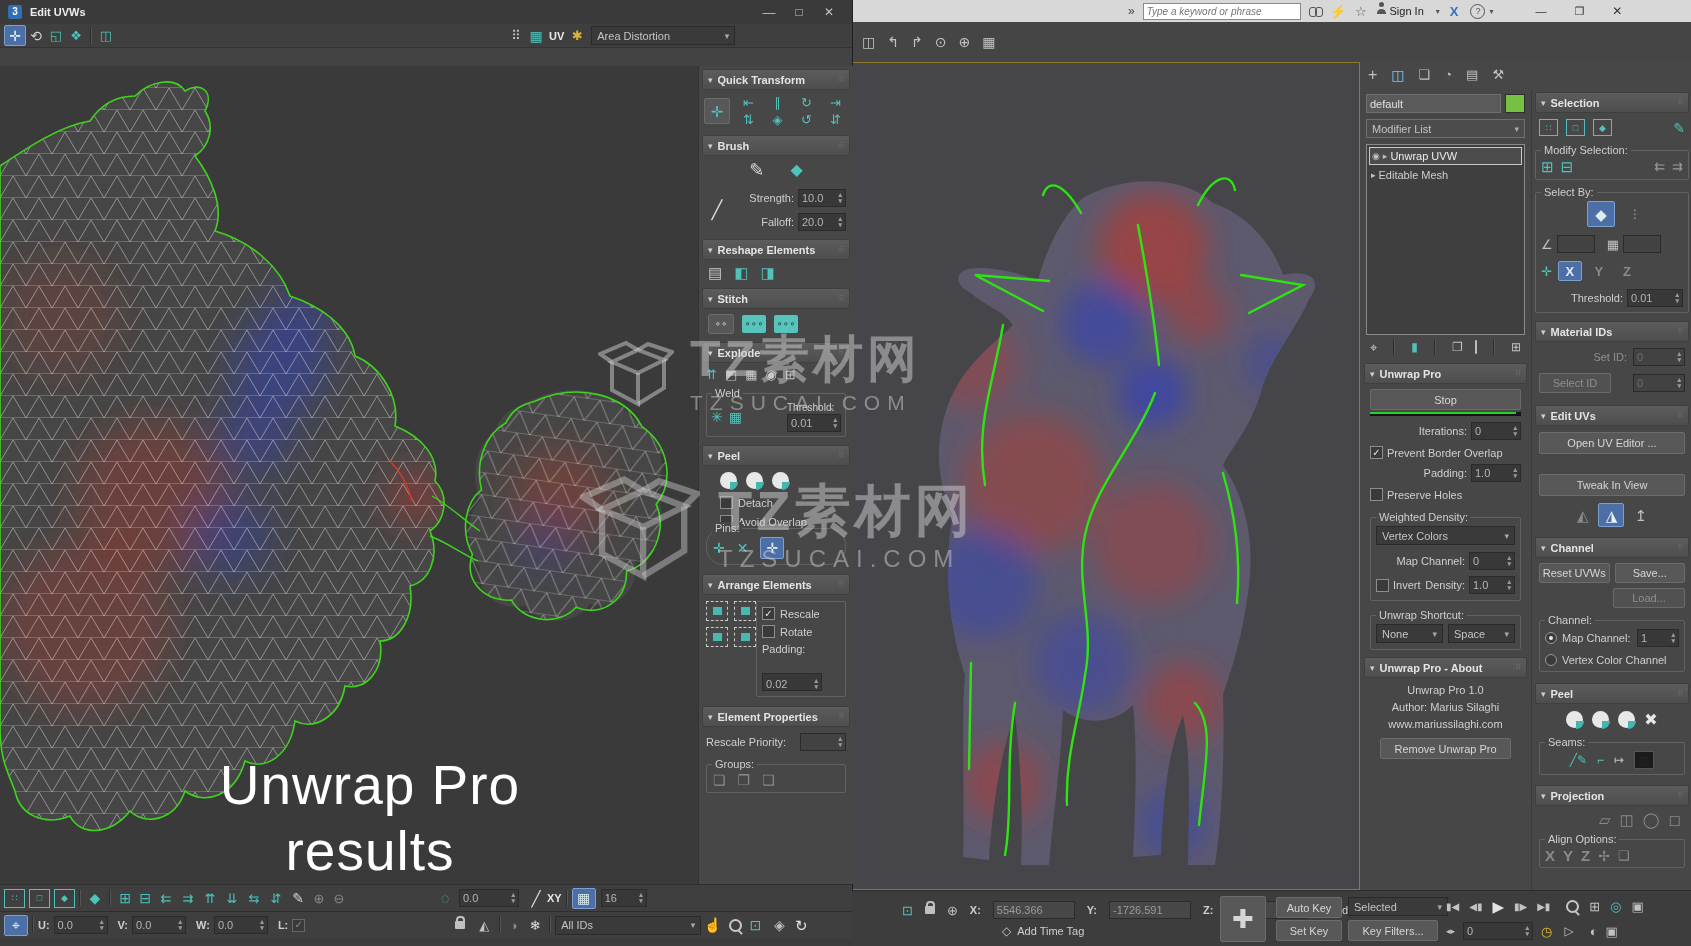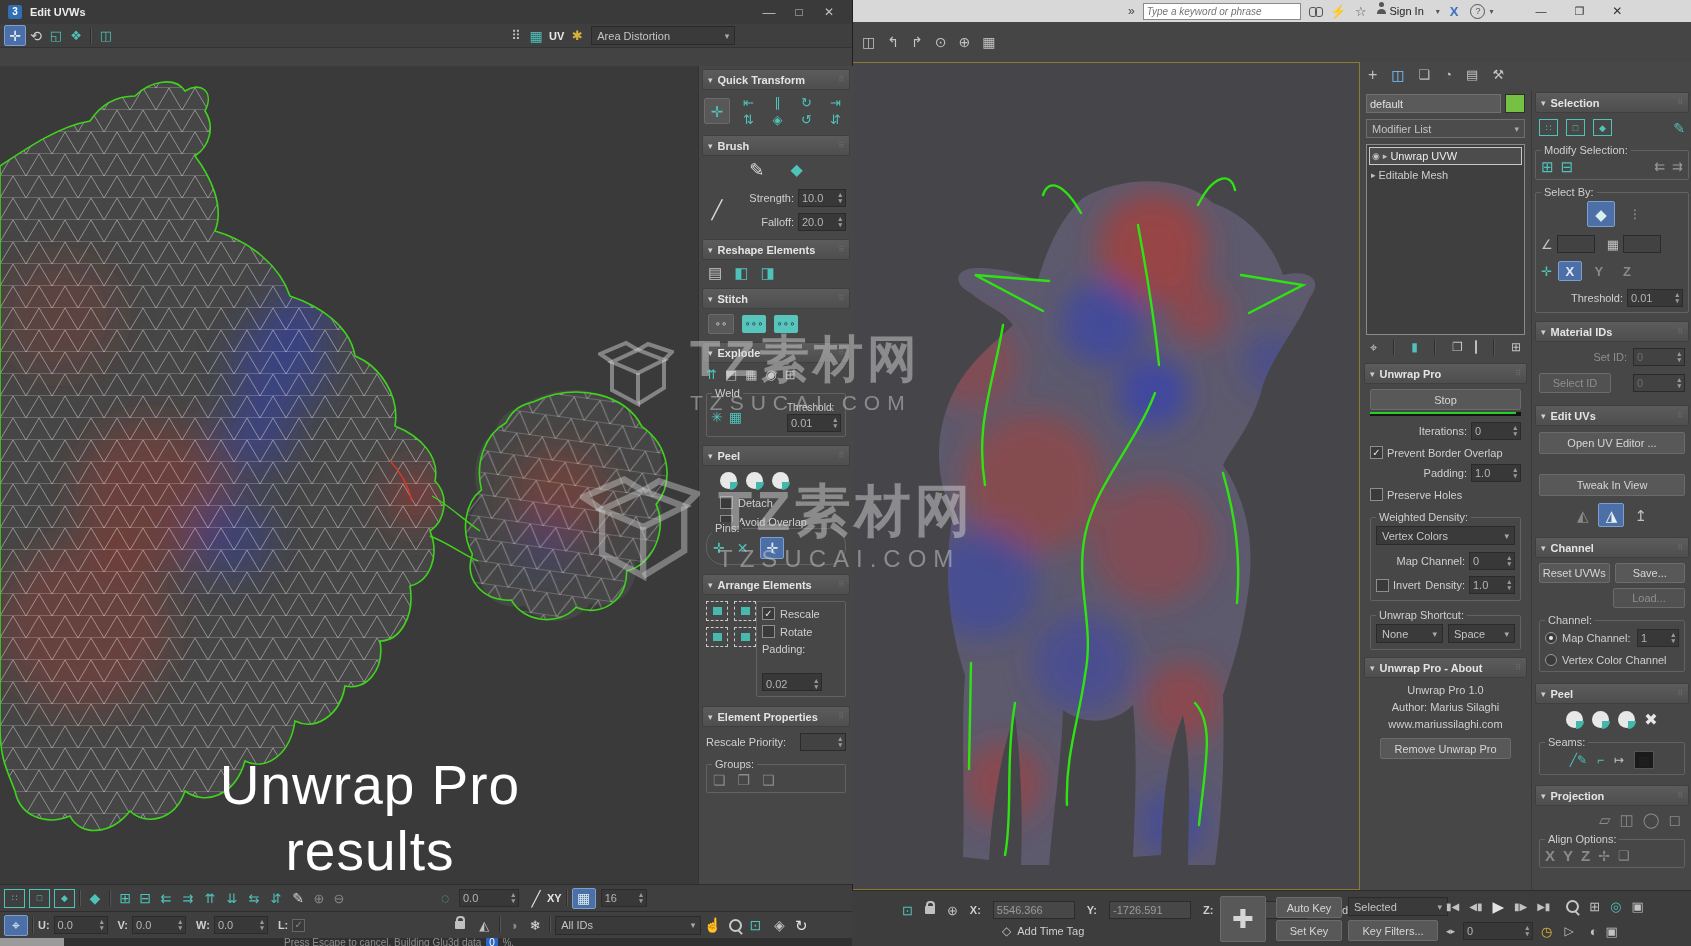--- a/index.html
+++ b/index.html
@@ -508,28 +508,20 @@
           <b class="ud"></b>
         </div>
       <span class="ico" style="font-size:13px;color:#d8b23a;">◷</span>
       <span class="ico gico" style="font-size:12px;margin-left:4px;">▷</span>
       <span class="ico gico" style="font-size:13px;"></span>
       <span class="ico gico" style="font-size:13px;">◐</span>
       <span class="ico gico" style="font-size:13px;">▣</span>
     </div>
   </div>
 
-  <div class="abs r" style="left:0;top:938px;width:852px;height:8px;background:#303030;overflow:hidden;z-index:21;">
-    <div style="width:64px;height:8px;background:#9a9a9a;flex:none;"></div>
-    <span class="dim" style="margin-left:220px;font-size:10px;white-space:nowrap;">
-      <span>Press Escape to cancel. Building Glu3d data</span>
-      <span style="background:#2a64c5;color:#fff;padding:0 3px;margin:0 2px;">0</span>
-      <span>%.</span>
-    </span>
-  </div>
 
   <div class="abs" style="left:0;top:0;width:852px;height:938px;background:#434343;border-right:1px solid #1f1f1f;z-index:10;">
 
     <div class="r" style="height:24px;background:#3a3a3a;padding:0 8px;">
       <span class="ico" style="width:14px;height:14px;background:#2f6fb2;color:#fff;font-size:10px;font-weight:bold;border-radius:2px;">3</span>
       <span style="margin-left:8px;color:#ededed;font-weight:bold;">Edit UVWs</span>
       <span class="ico gico" style="margin-left:auto;width:30px;">—</span>
       <span class="ico gico" style="width:30px;font-size:12px;">□</span>
       <span class="ico gico" style="width:30px;font-size:12px;">✕</span>
     </div>

